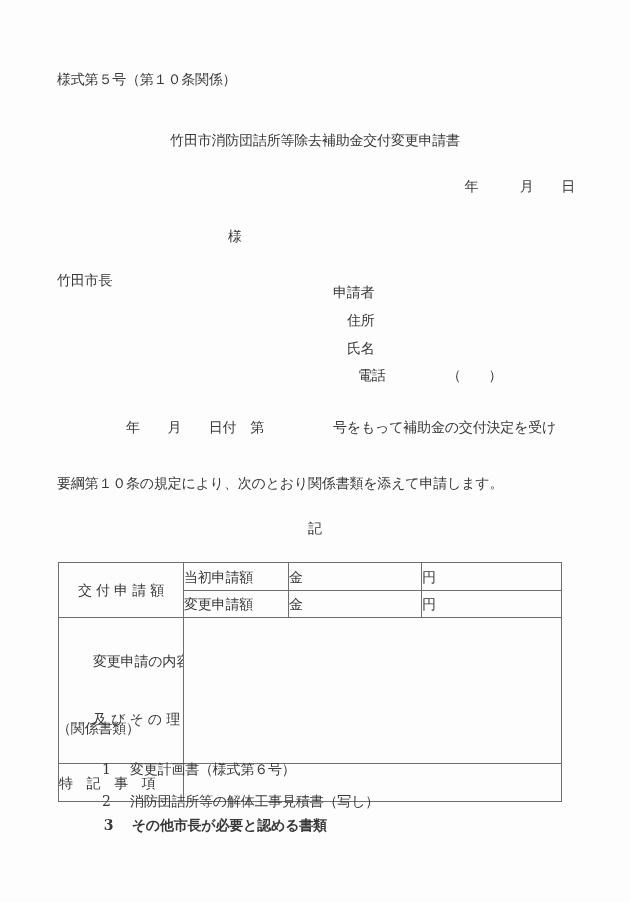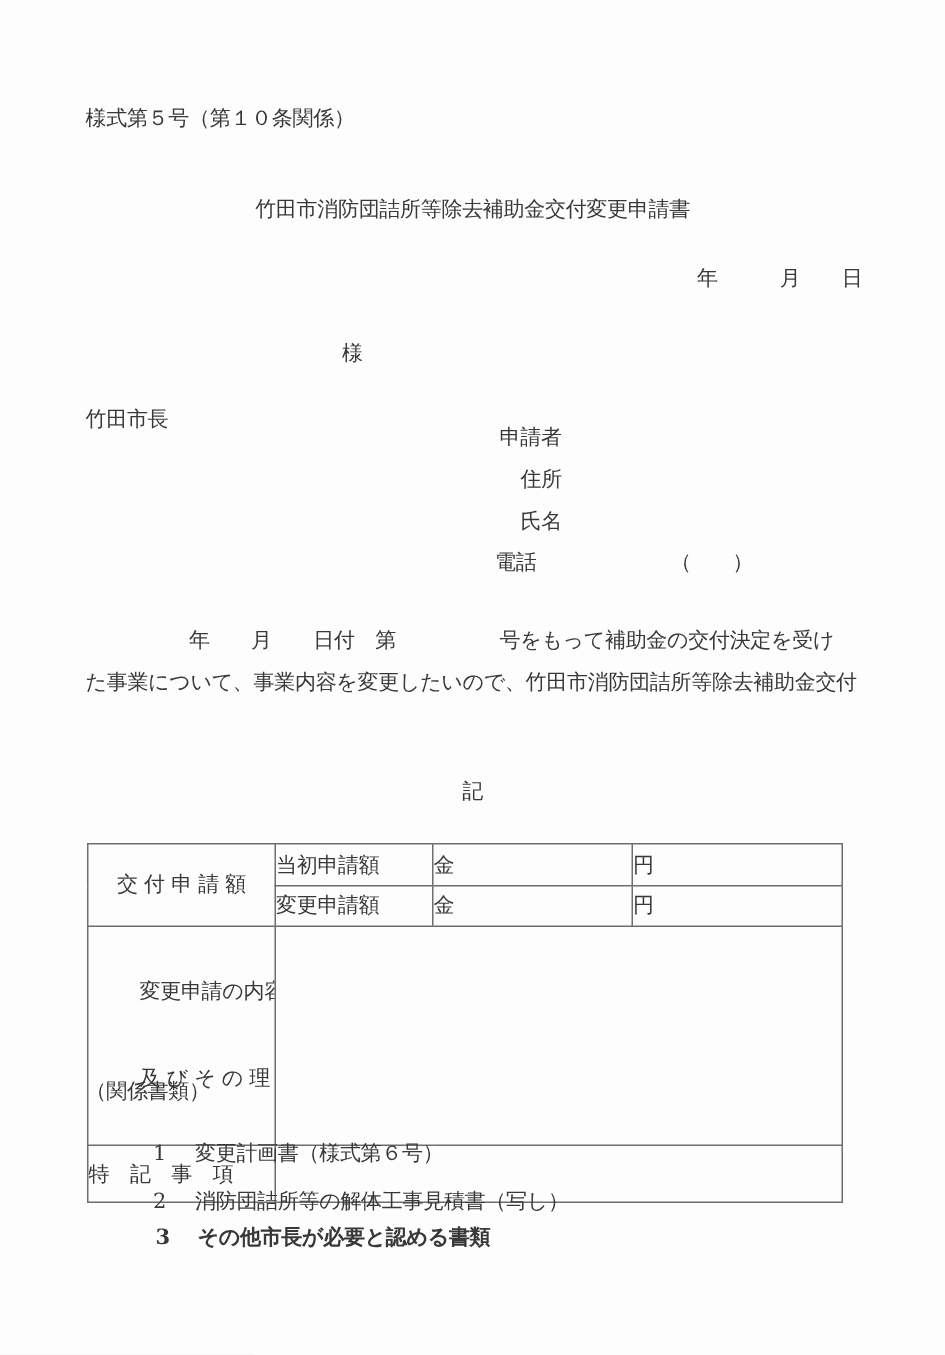--- a/index.html
+++ b/index.html
@@ -59,25 +59,25 @@
   <div class="abs centered" style="top:121px;margin-top:12px;">竹田市消防団詰所等除去補助金交付変更申請書</div>
 
   <div class="abs right-align" style="top:179px;">年　　　月　　日</div>
 
   <div class="abs" style="left:57px; top:229px;margin-top:44px;">竹田市長</div>
   <div class="abs" style="left:228px; top:229px;">様</div>
 
   <div class="abs" style="left:333px; top:285px;">申請者</div>
   <div class="abs" style="left:347px; top:313px;">住所</div>
   <div class="abs" style="left:347px; top:341px;">氏名</div>
-  <div class="abs" style="left:330px; top:368px;">電話</div>
+  <div class="abs" style="left:358px; top:368px;">電話</div>
   <div class="abs" style="left:447px; top:368px;">（　　）</div>
 
   <div class="abs" style="left:57px; top:420px;">　　　　　年　　月　　日付　第　　　　　号をもって補助金の交付決定を受け</div>
-  <div class="abs" style="left:57px; top:448px;">た事業について、事業内容を変更したいので、竹田市消防団詰所等除去補助金交付</div>
+  <div class="abs" style="left:57px; top:476px;">要綱第１０条の規定により、次のとおり関係書類を添えて申請します。</div>
 
   <div class="abs centered" style="top:521px;">記</div>
 
   <table class="grant-table">
     <colgroup>
       <col style="width:125px">
       <col style="width:105px">
       <col style="width:133px">
       <col style="width:140px">
     </colgroup>

